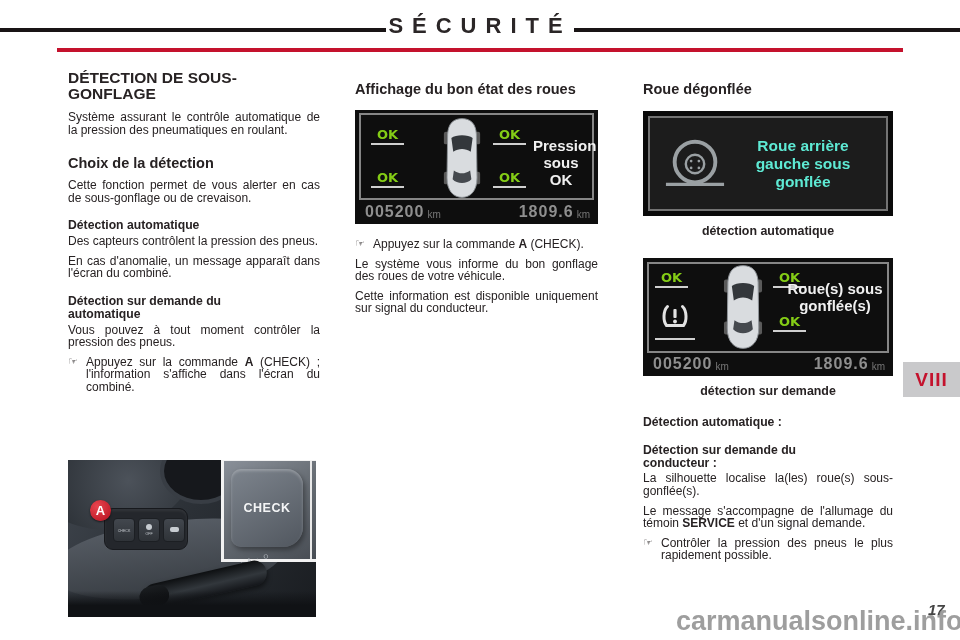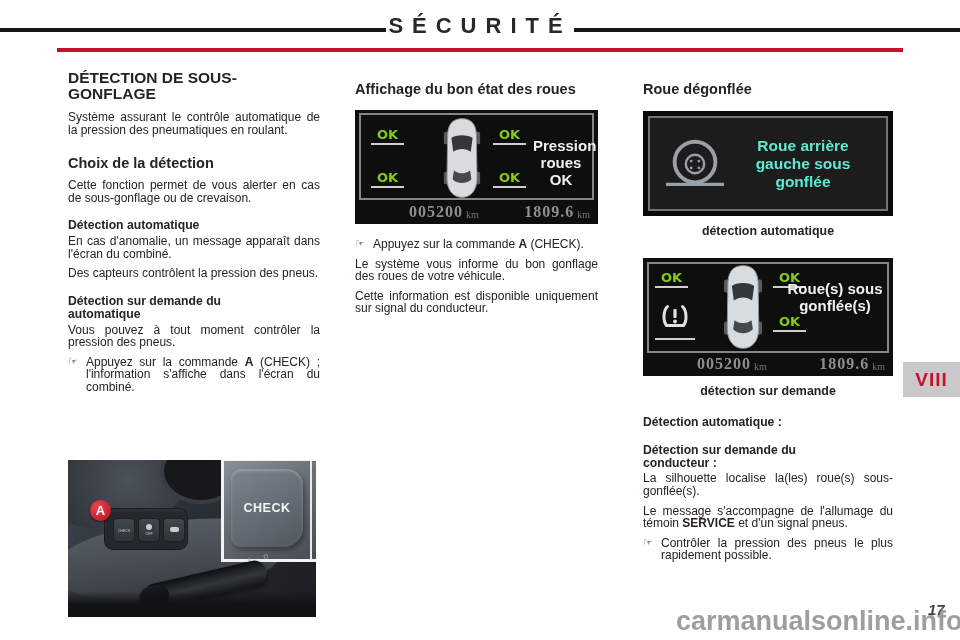--- a/index.html
+++ b/index.html
@@ -38,21 +38,21 @@
   
   .screen { position:relative; background:#0e0e0e; }
   .frame  { position:absolute; border:2px solid #868686; }
   .okl {
     position:absolute; color:#84cc16; font-weight:bold; font-size:13px;
     font-family:"DejaVu Sans", sans-serif; padding:0 6px 1px; border-bottom:2px solid #cfcfcf;
   }
   .msg { position:absolute; color:#f0f0f0; font-weight:bold; font-size:15px; line-height:17px; text-align:center; }
   .odo-row {
     position:absolute; left:10px; right:8px; bottom:3px; display:flex; justify-content:space-between;
-    color:#8f8f8f; font-family:Liberation Serif, serif; font-weight:bold; font-size:16px; letter-spacing:1px;margin-left:44px;
+    color:#8f8f8f; font-family:Liberation Sans, sans-serif; font-weight:bold; font-size:16px; letter-spacing:1px;
   }
   .odo-cell { display:flex; align-items:flex-end; }
   .odo-unit { font-size:10px; color:#767676; margin:0 0 1px 3px; font-weight:normal; letter-spacing:0; }
 
   #display1 { width:243px; height:114px; margin:13px 0 14px; }
   #display1 .frame { left:4px; top:3px; width:231px; height:83px; }
   #display3 { width:250px; height:118px; margin:20px 0 0; }
   #display3 .frame { left:4px; top:4px; width:238px; height:87px; }
 
   #display2 { width:250px; height:105px; background:#0a0a0a; position:relative; margin:14px 0 0; }
@@ -129,22 +129,22 @@
 <div class="hline" id="line-right"></div>
 <div class="page-title">SÉCURITÉ</div>
 <div class="red-rule"></div>
 
 <div class="col" id="col-left">
   <div class="h2">DÉTECTION DE SOUS-GONFLAGE</div>
   <p class="bt">Système assurant le contrôle automatique de la pression des pneumatiques en roulant.</p>
   <div class="h3 gap-lg">Choix de la détection</div>
   <p class="bt">Cette fonction permet de vous alerter en cas de sous-gonflage ou de crevaison.</p>
   <div class="h4 gap-md">Détection automatique</div>
+  <p class="bt">Des capteurs contrôlent la pression des pneus.</p>
   <p class="bt">En cas d'anomalie, un message apparaît dans l'écran du combiné.</p>
-  <p class="bt">Des capteurs contrôlent la pression des pneus.</p>
   <div class="h4 gap-md">Détection sur demande du automatique</div>
   <p class="bt">Vous pouvez à tout moment contrôler la pression des pneus.</p>
   <div class="bullet">
     <span class="g">☞</span>
     <span class="t"><span>Appuyez sur la commande </span><span class="b">A</span><span> (CHECK) ; l'information s'affiche dans l'écran du combiné.</span></span>
   </div>
 </div>
 
 <div class="col" id="col-mid">
   <div class="h3">Affichage du bon état des roues</div>
@@ -157,21 +157,21 @@
       <rect x="1" y="86" width="8" height="20" rx="3" fill="#5a5a5a"></rect>
       <rect x="51" y="86" width="8" height="20" rx="3" fill="#5a5a5a"></rect>
       <path d="M30,1 C44,1 52,9 53,26 L54,96 C54,116 44,127 30,127 C16,127 6,116 6,96 L7,26 C8,9 16,1 30,1 Z" fill="#d9dcdf" stroke="#8f9499" stroke-width="1.5"></path>
       <path d="M13,32 C20,26 40,26 47,32 L44,54 C35,48 25,48 16,54 Z" fill="#33373b"></path>
       <path d="M15,98 C22,106 38,106 45,98 L43,84 C35,90 25,90 17,84 Z" fill="#45494e"></path>
     </svg>
     <span class="okl" style="left:16px; top:17px;">OK</span>
     <span class="okl" style="left:138px; top:17px;">OK</span>
     <span class="okl" style="left:16px; top:60px;">OK</span>
     <span class="okl" style="left:138px; top:60px;">OK</span>
-    <div class="msg" style="left:178px; top:27px; width:56px;">Pression roues OK</div>
+    <div class="msg" style="left:178px; top:27px; width:56px;">Pression sous OK</div>
     <div class="odo-row">
       <span class="odo-cell">
         <span>005200</span>
         <span class="odo-unit">km</span>
       </span>
       <span class="odo-cell">
         <span>1809.6</span>
         <span class="odo-unit">km</span>
       </span>
     </div>
@@ -235,21 +235,21 @@
         <span>1809.6</span>
         <span class="odo-unit">km</span>
       </span>
     </div>
   </div>
   <div class="cap" style="margin-bottom:18px;">détection sur demande</div>
 
   <div class="h4">Détection automatique :</div>
   <div class="h4 gap-md">Détection sur demande du conducteur :</div>
   <p class="bt">La silhouette localise la(les) roue(s) sous-gonflée(s).</p>
-  <p class="bt"><span>Le message s'accompagne de l'allumage du témoin </span><span class="b">SERVICE</span><span> et d'un signal pneus.</span></p>
+  <p class="bt"><span>Le message s'accompagne de l'allumage du témoin </span><span class="b">SERVICE</span><span> et d'un signal demande.</span></p>
   <div class="bullet">
     <span class="g">☞</span>
     <span class="t">Contrôler la pression des pneus le plus rapidement possible.</span>
   </div>
 </div>
 
 <div class="chapter-tab">VIII</div>
 
 <div class="photo">
   <div class="ph-wheel"></div>

